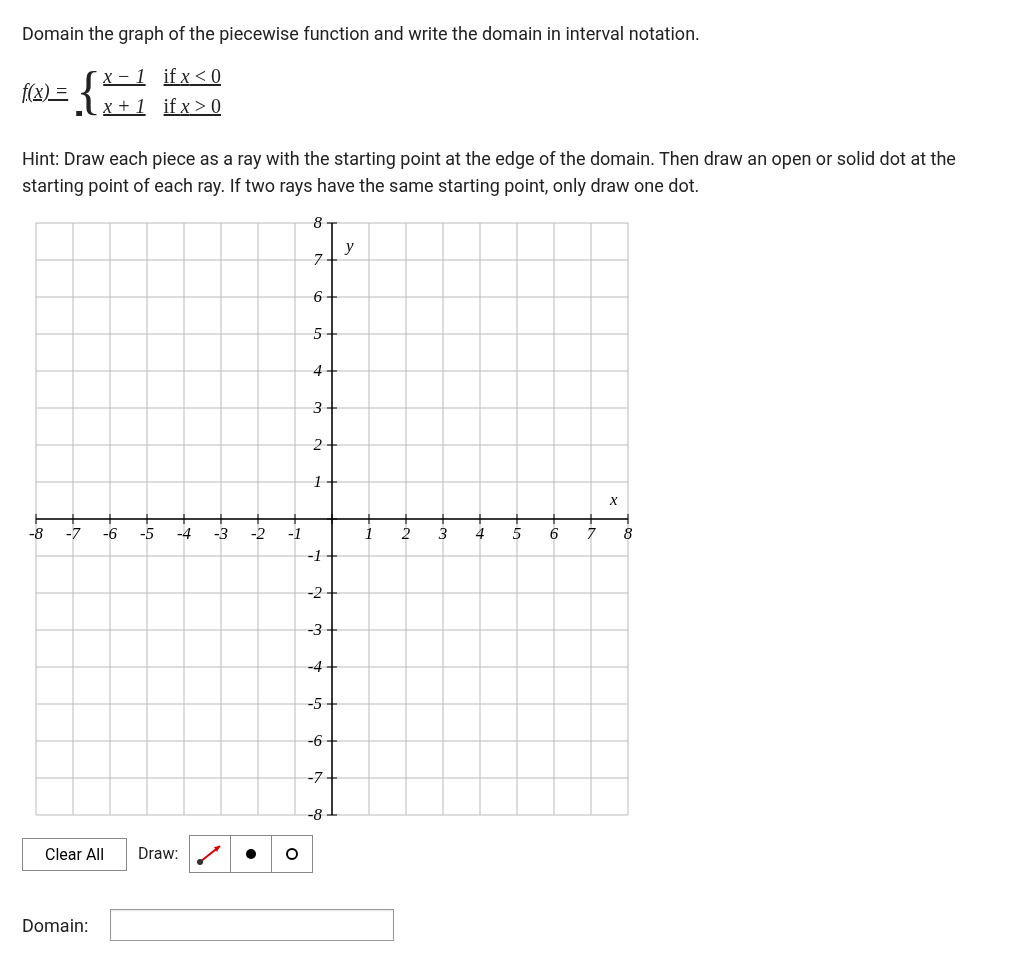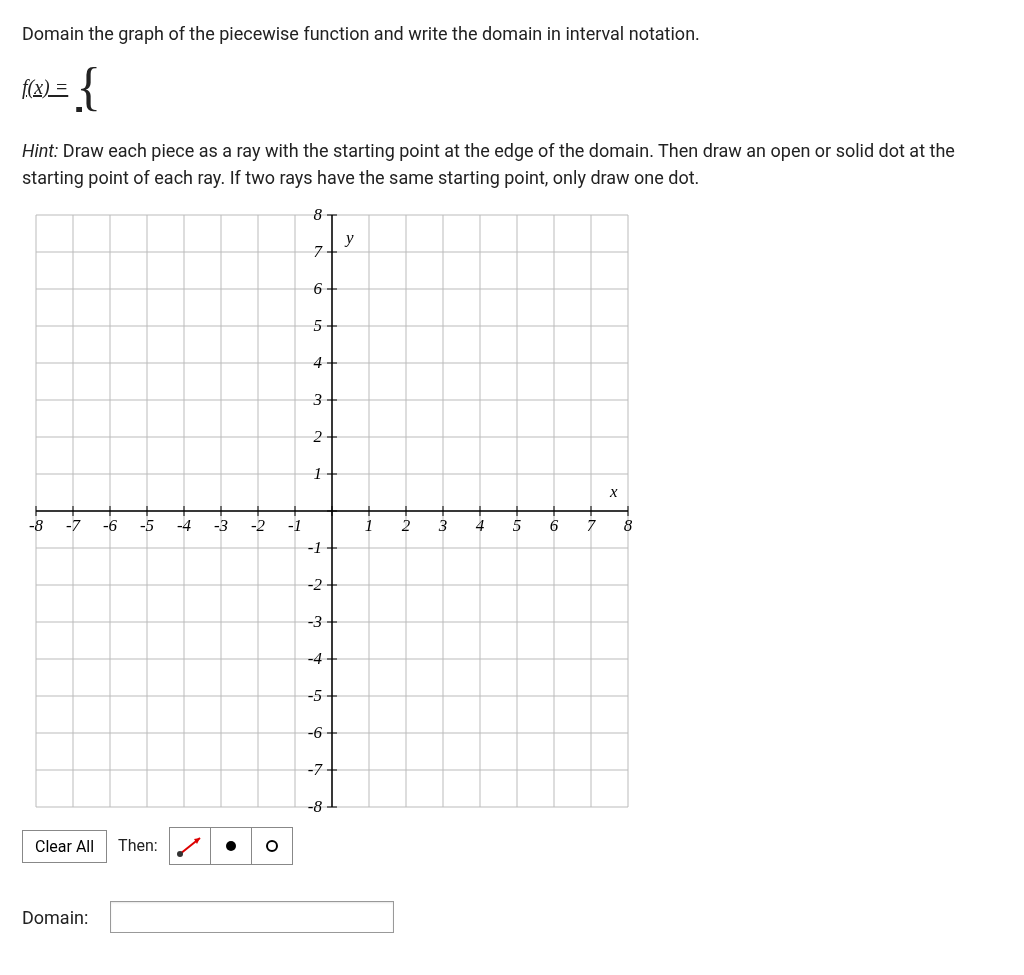--- a/index.html
+++ b/index.html
@@ -16,28 +16,28 @@
   .math-block { font-family: "Times New Roman", serif; font-size: 20px; margin: 14px 0 24px 0; display: flex; align-items: center; text-decoration: underline; }
   .lhs { font-style: italic; margin-right: 6px; }
   .brace {
     font-size: 52px; line-height: 52px; font-family: serif; margin: 0 2px 0 2px;
   }
   .cases { display: inline-block; vertical-align: middle; }
   .row { display: flex; gap: 18px; font-style: italic; }
   .row .cond { font-style: normal; }
   .row .cond .var { font-style: italic; }
   .hint { margin: 8px 0 10px 0; }
-  .hint .label { font-style: italic; }
+  .hint .label { }
 
   .graph { position: relative; width: 620px; height: 620px; margin-top: 2px; }
   .graph svg { display: block; }
 
   .toolbar { margin-top: 6px; display: flex; align-items: center; gap: 0; }
   .toolbar .btn {
-    border: 1px solid #888; background: #fff; padding: 6px 12px; font-size: 16px; cursor: pointer;
+    border: 1px solid #888; background: #fff; padding: 6px 22px; font-size: 16px; cursor: pointer;
     font-family: inherit; display: inline-flex; align-items: center; justify-content: center;
   }
   .toolbar .btn + .btn { margin-left: -1px; }
   .toolbar .label { padding: 6px 10px; font-size: 16px; border: 1px solid transparent; }
   .toolbar .iconbtn { width: 42px; height: 38px; padding: 0; }
 
   .domain-row { margin-top: 36px; display: flex; align-items: center; gap: 22px; }
   .domain-row input {
     width: 270px; height: 26px; border: 1px solid #999; background: #fff; padding: 2px 6px; font-size: 16px;
     box-shadow: inset 0 1px 2px rgba(0,0,0,0.1);
@@ -46,20 +46,30 @@
   .tick-label { font-family: "Times New Roman", serif; font-style: italic; font-size: 17px; fill: #000; }
 </style>
 </head>
 <body>
 
 <div class="problem-text">Domain the graph of the piecewise function and write the domain in interval notation.</div>
 
 <div class="math-block">
   <span class="lhs">f(x) = </span>
   <span class="brace">{</span>
+  <span class="cases">
+    <span class="row">
+      <span>x − 1</span>
+      <span class="cond"><span>if </span><span class="var">x</span><span> &lt; 0</span></span>
+    </span>
+    <span class="row">
+      <span>x + 1</span>
+      <span class="cond"><span>if </span><span class="var">x</span><span> &gt; 0</span></span>
+    </span>
+  </span>
 </div>
 
 <div class="hint">
   <span class="label">Hint:</span><span> Draw each piece as a ray with the starting point at the edge of the domain. Then draw an open or solid dot at the starting point of each ray. If two rays have the same starting point, only draw one dot.</span>
 </div>
 
 <div class="graph">
   <svg id="graph-svg" width="620" height="620" viewBox="0 0 620 620">
       <line x1="14" y1="606" x2="14" y2="14" stroke="#bbb" stroke-width="1"></line>
       <line x1="51" y1="606" x2="51" y2="14" stroke="#bbb" stroke-width="1"></line>
@@ -163,21 +173,21 @@
       <text x="300" y="56" text-anchor="end" class="tick-label">7</text>
       <text x="606" y="330" text-anchor="middle" class="tick-label">8</text>
       <text x="300" y="19" text-anchor="end" class="tick-label">8</text>
       <text x="588" y="296" class="tick-label">x</text>
       <text x="324" y="42" class="tick-label">y</text>
     </svg>
 </div>
 
 <div class="toolbar">
   <button class="btn">Clear All</button>
-  <span class="label">Then:</span>
+  <span class="label">Draw:</span>
   <button class="btn iconbtn">
     <svg width="28" height="24">
       <line x1="4" y1="20" x2="24" y2="4" stroke="#d00" stroke-width="2"></line>
       <polygon points="24,4 18,5 21,10" fill="#d00"></polygon>
       <circle cx="4" cy="20" r="3" fill="#333"></circle>
     </svg>
   </button>
   <button class="btn iconbtn">
     <svg width="20" height="20">
       <circle cx="10" cy="10" r="5" fill="#000"></circle>

